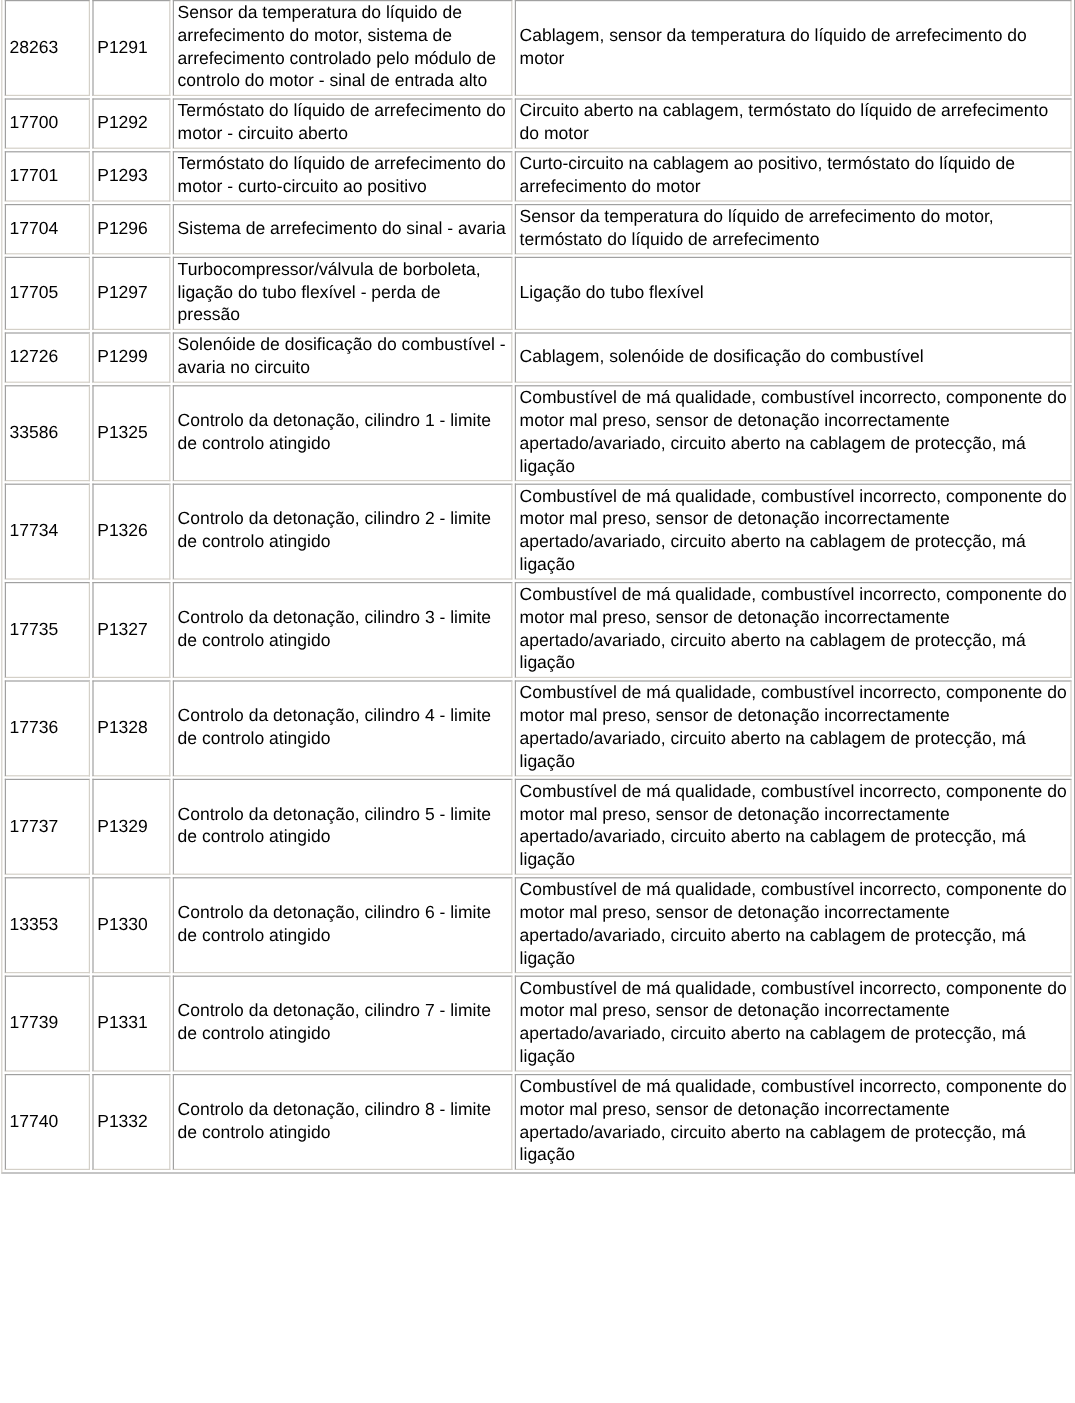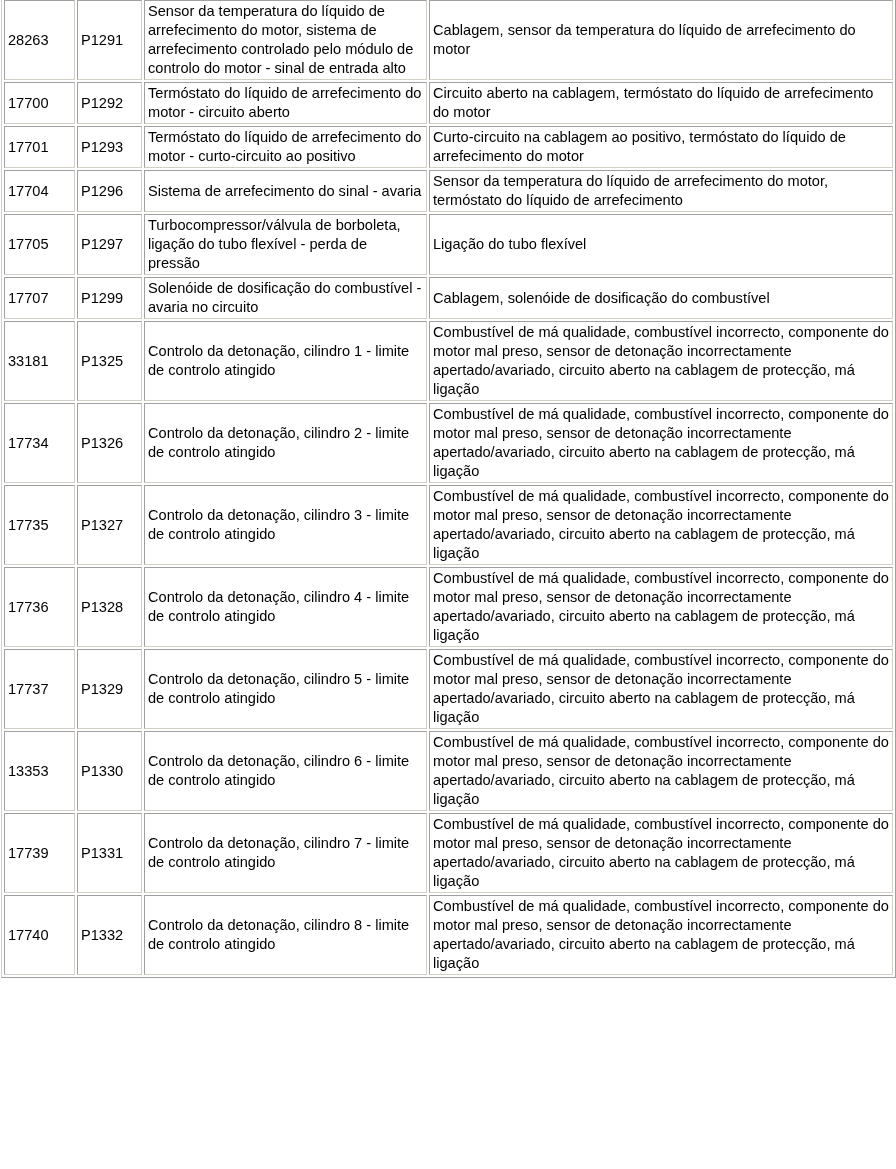--- a/index.html
+++ b/index.html
@@ -79,27 +79,27 @@
           <td>Sistema de arrefecimento do sinal - avaria</td>
           <td>Sensor da temperatura do líquido de arrefecimento do motor, termóstato do líquido de arrefecimento</td>
         </tr>
         <tr>
           <td>17705</td>
           <td>P1297</td>
           <td>Turbocompressor/válvula de borboleta, ligação do tubo flexível - perda de pressão</td>
           <td>Ligação do tubo flexível</td>
         </tr>
         <tr>
-          <td>17707</td>
+          <td>12726</td>
           <td>P1299</td>
           <td>Solenóide de dosificação do combustível - avaria no circuito</td>
           <td>Cablagem, solenóide de dosificação do combustível</td>
         </tr>
         <tr>
-          <td>33181</td>
+          <td>33586</td>
           <td>P1325</td>
           <td>Controlo da detonação, cilindro 1 - limite de controlo atingido</td>
           <td>Combustível de má qualidade, combustível incorrecto, componente do motor mal preso, sensor de detonação incorrectamente apertado/avariado, circuito aberto na cablagem de protecção, má ligação</td>
         </tr>
         <tr>
           <td>17734</td>
           <td>P1326</td>
           <td>Controlo da detonação, cilindro 2 - limite de controlo atingido</td>
           <td>Combustível de má qualidade, combustível incorrecto, componente do motor mal preso, sensor de detonação incorrectamente apertado/avariado, circuito aberto na cablagem de protecção, má ligação</td>
         </tr>

